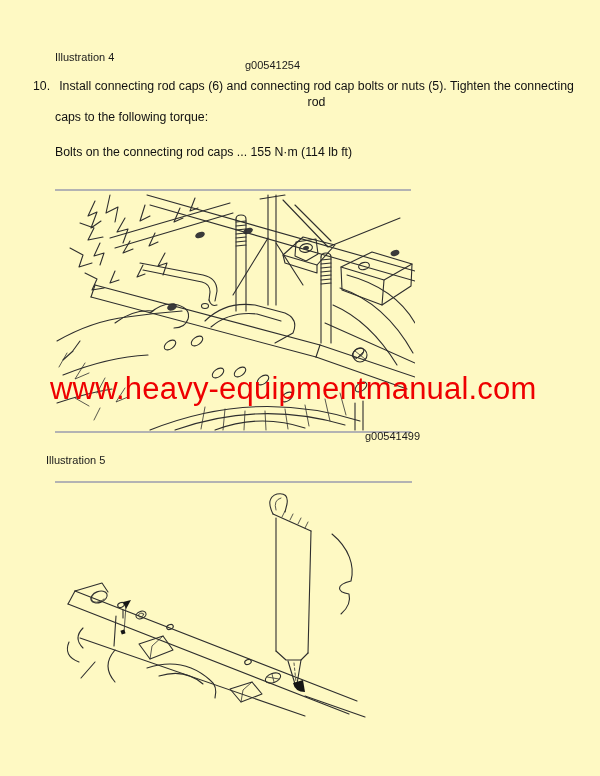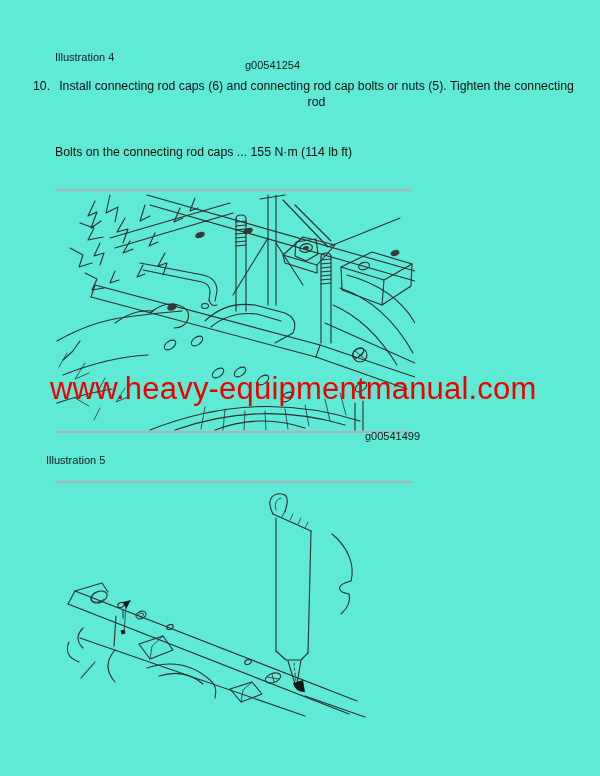--- a/index.html
+++ b/index.html
@@ -1,16 +1,16 @@
 <!DOCTYPE html>
 <html><head>
 <meta charset="utf-8">
 <style>
   html,body{margin:0;padding:0;background:#fff;}
-  .page{position:relative;width:600px;height:776px;background:#5eead4;overflow:hidden;
+  .page{position:relative;width:600px;height:776px;background:#fef9c3;overflow:hidden;
         font-family:"Liberation Sans",sans-serif;color:#1a1a1a;}
   .abs{position:absolute;}
   .caption{font-size:11px;line-height:13px;color:#1a1a1a;white-space:nowrap;}
   .body-text{font-size:12.3px;line-height:15.5px;color:#111;}
   .step{display:flex;}
   .step-num{width:22px;flex:0 0 22px;}
   .rule{height:2px;background:#b3b3b3;}
   .torque{white-space:nowrap;}
   .watermark{font-size:31px;letter-spacing:0.2px;white-space:nowrap;z-index:10;
              font-weight:400;margin-left:8px;}
@@ -26,20 +26,21 @@
 
 <div class="page">
 
   <span class="abs caption" style="left:55px;top:51px;">Illustration 4</span>
   <span class="abs caption" style="left:245px;top:51px;margin-top:8px;">g00541254</span>
 
   <div class="abs body-text step" style="left:33px;top:79px;width:545px;">
     <span class="step-num">10.</span>
     <span>
       <span style="display:block;text-align:center;">Install connecting rod caps (6) and connecting rod cap bolts or nuts (5). Tighten the connecting rod</span>
+      <span style="display:block;">caps to the following torque:</span>
     </span>
   </div>
 
   <div class="abs body-text torque" style="left:55px;top:145px;">Bolts on the connecting rod caps ... 155 N·m (114 lb ft)</div>
 
   <div class="abs rule" style="left:55px;top:189px;width:356px;"></div>
 
   <svg class="abs" style="left:55px;top:193px;" width="360" height="238" viewBox="0 0 360 238" aria-label="connecting-rod-cap-installation-drawing">
 
     <g class="thin">

